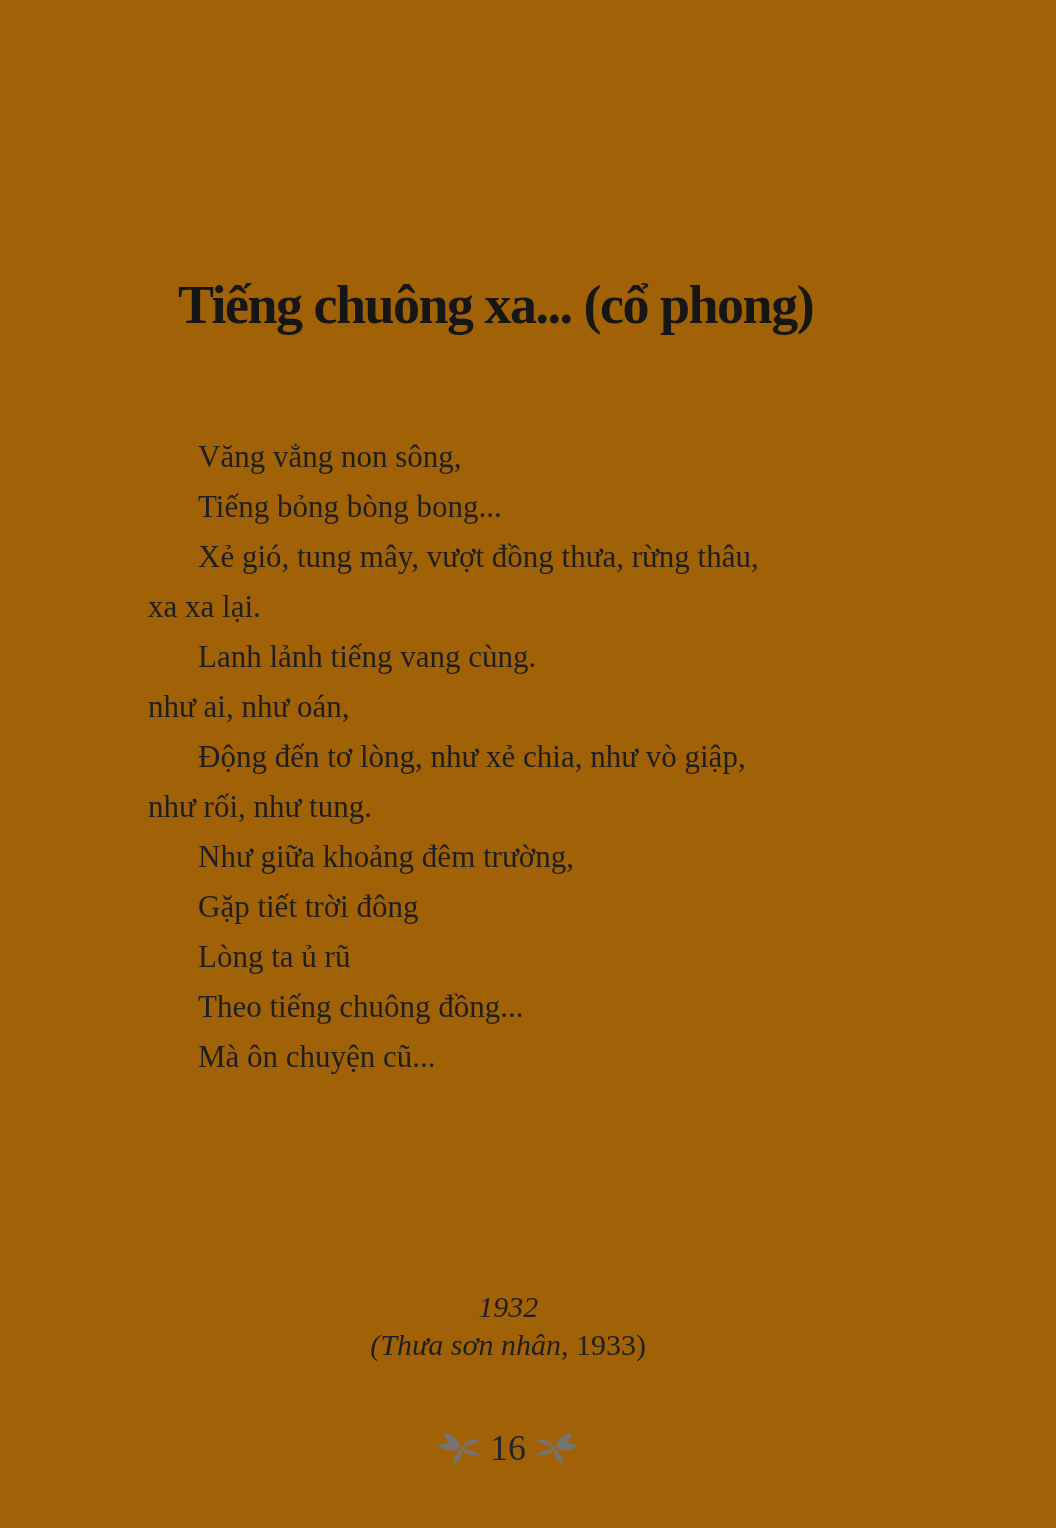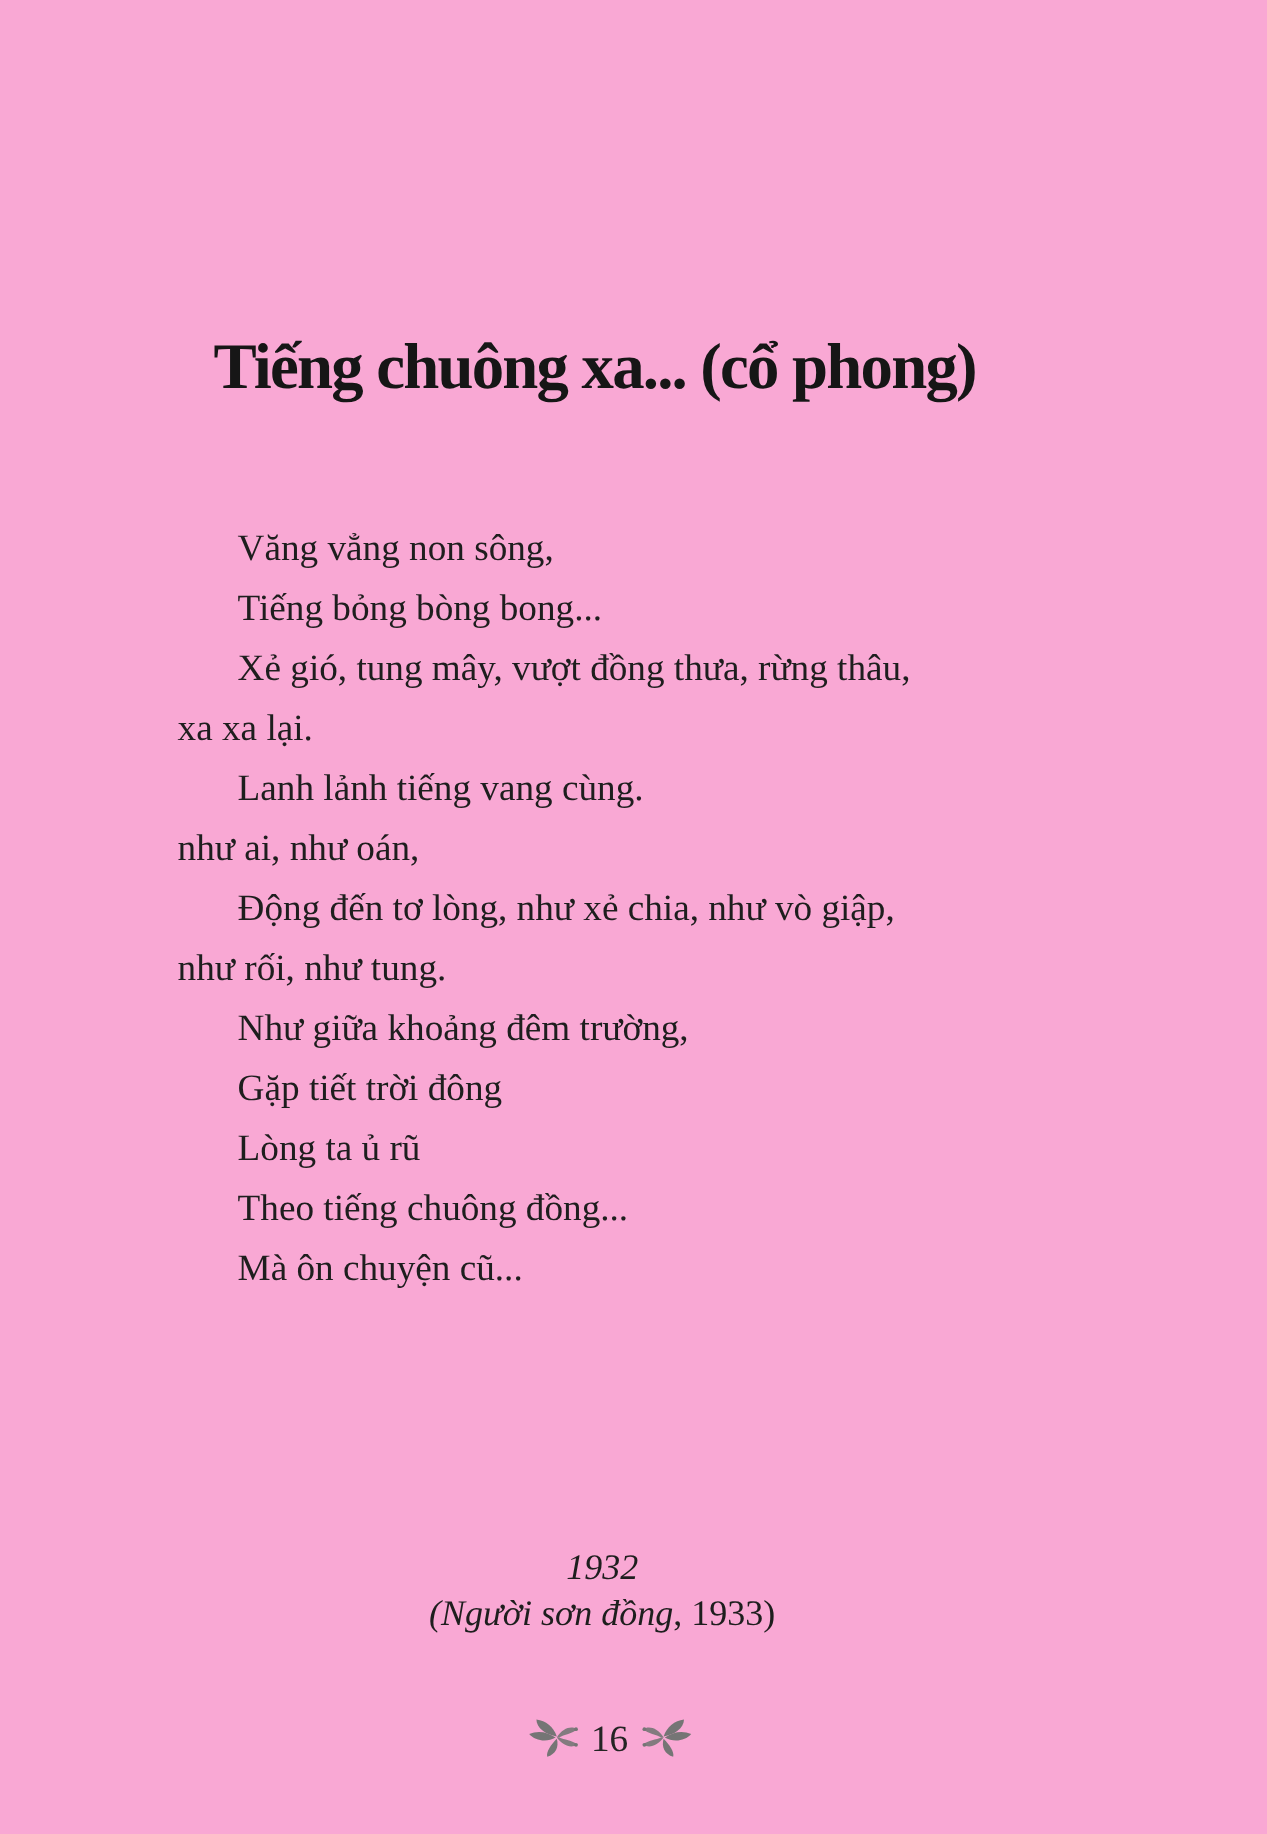--- a/index.html
+++ b/index.html
@@ -10,21 +10,21 @@
     width: 1056px;
     height: 1528px;
     background: #ffffff;
     font-family: "Liberation Serif", "DejaVu Serif", serif;
     position: relative;
     overflow: hidden;
   }
   .page {
     position: absolute;
     inset: 0;
-    background: #f9a8d4;
+    background: #a16207;
   }
   .title {
     position: absolute;
     left: 178px;
     top: 276px;
     margin: 0;
     font-size: 54px;
     font-weight: bold;
     letter-spacing: -1.5px;
     line-height: 1.1;
@@ -65,21 +65,21 @@
     left: 0;
     width: 100%;
     height: 40px;
     display: flex;
     justify-content: center;
     align-items: center;
     gap: 9px;
     transform: translateX(-20px);
   }
   .page-number {
-    font-size: 31px;
+    font-size: 36px;
     color: #242424;
     line-height: 1;
     padding: 0 2px;
   }
   .ornament {
     display: inline-flex;
     align-items: center;
   }
   .ornament svg {
     display: block;
@@ -106,21 +106,21 @@
       <div class="line">như rối, như tung.</div>
       <div class="line indent">Như giữa khoảng đêm trường,</div>
       <div class="line indent">Gặp tiết trời đông</div>
       <div class="line indent">Lòng ta ủ rũ</div>
       <div class="line indent">Theo tiếng chuông đồng...</div>
       <div class="line indent">Mà ôn chuyện cũ...</div>
     </div>
 
   <div class="attribution" style="color: rgb(30, 30, 30);">
     <div class="italic">1932</div>
-    <div><span class="italic">(</span><span class="italic">Người sơn đồng</span><span>, 1933)</span></div>
+    <div><span class="italic">(</span><span class="italic">Thưa sơn nhân</span><span>, 1933)</span></div>
   </div>
 
   <div class="footer">
     <span class="ornament left" style="color: rgb(117, 117, 117);">
       <svg width="42" height="34" viewBox="0 0 42 34" xmlns="http://www.w3.org/2000/svg" fill="currentColor">
 
         <path d="M24,16 C21,8 15,3 7,2 C7,9 15,15 24,16 Z"></path>
 
         <path d="M23,17 C16,12 8,11 1,14 C6,20 16,21 23,17 Z"></path>
 

